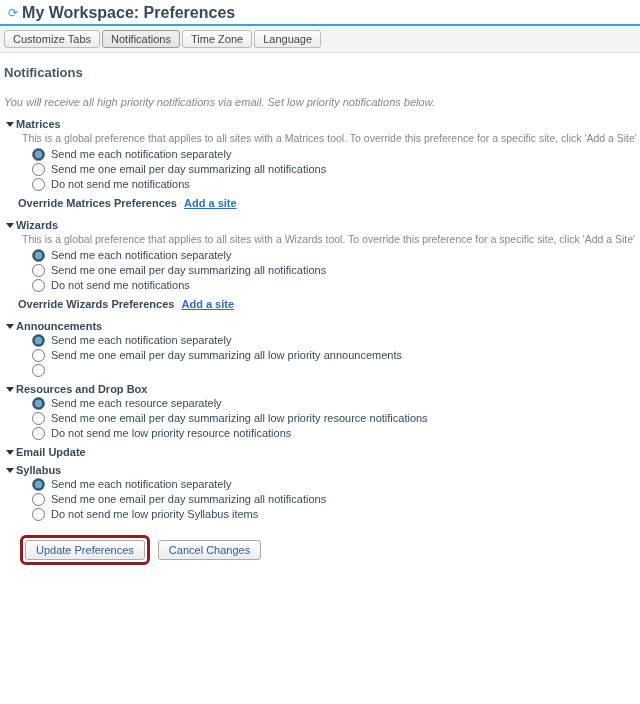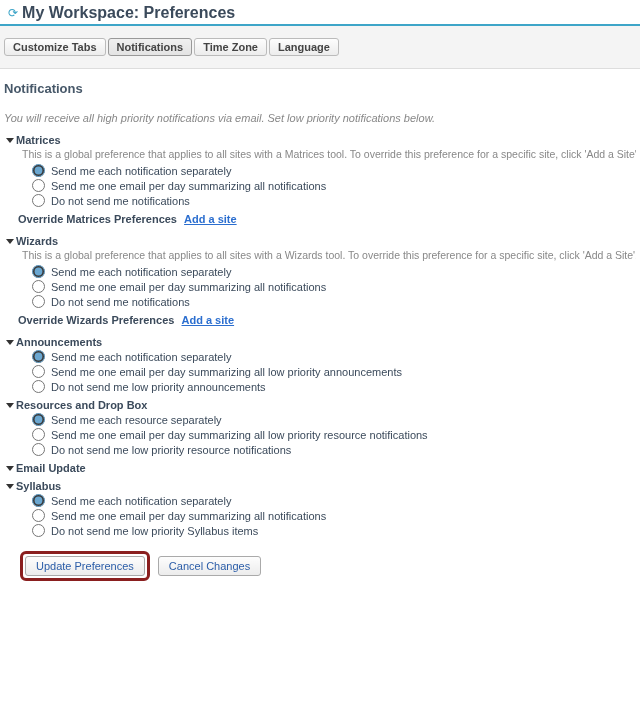--- a/index.html
+++ b/index.html
@@ -25,24 +25,23 @@
     color: #3b4a5b;
   }
   .refresh-icon {
     color: #3ea5c8;
     font-size: 12px;
     display: inline-block;
   }
   .tabs {
     background: #f4f4f4;
     border-bottom: 1px solid #ddd;
-    padding: 12px 4px;
+    padding: 4px 4px;
     display: flex;
     gap: 2px;
-    font-weight: bold;
   }
   .tab {
     background: linear-gradient(#fdfdfd,#ececec);
     border: 1px solid #bbb;
     border-radius: 3px;
     padding: 2px 8px;
     font-size: 11px;
     color: #444;
     cursor: pointer;
   }
@@ -83,21 +82,20 @@
   .section-desc {
     color: #888;
     font-size: 10.5px;
     margin: 2px 0 4px 18px;
     white-space: nowrap;
     overflow: hidden;
   }
   .options { margin: 0 0 4px 28px; }
   .option-row {
     display: flex;
-    align-items: center;
     gap: 6px;
     margin: 2px 0;
     color: #3b4a5b;
     font-size: 11px;
   }
   .option-row input[type=radio] {
     margin: 0;
     accent-color: #6aa7d1;
   }
   .override {
@@ -216,21 +214,20 @@
       <label class="option-row">
           <input type="radio" name="ann" checked="" style="">
           <span>Send me each notification separately</span>
         </label>
       <label class="option-row">
           <input type="radio" name="ann" style="">
           <span>Send me one email per day summarizing all low priority announcements</span>
         </label>
       <label class="option-row">
           <input type="radio" name="ann" style="">
-          <span>Do not send me low priority announcements</span>
         </label>
     </div>
   </div>
 
   <div class="section">
     <div class="section-title">
       <span class="caret"></span>
       <span>Resources and Drop Box</span>
     </div>
     <div class="options">

